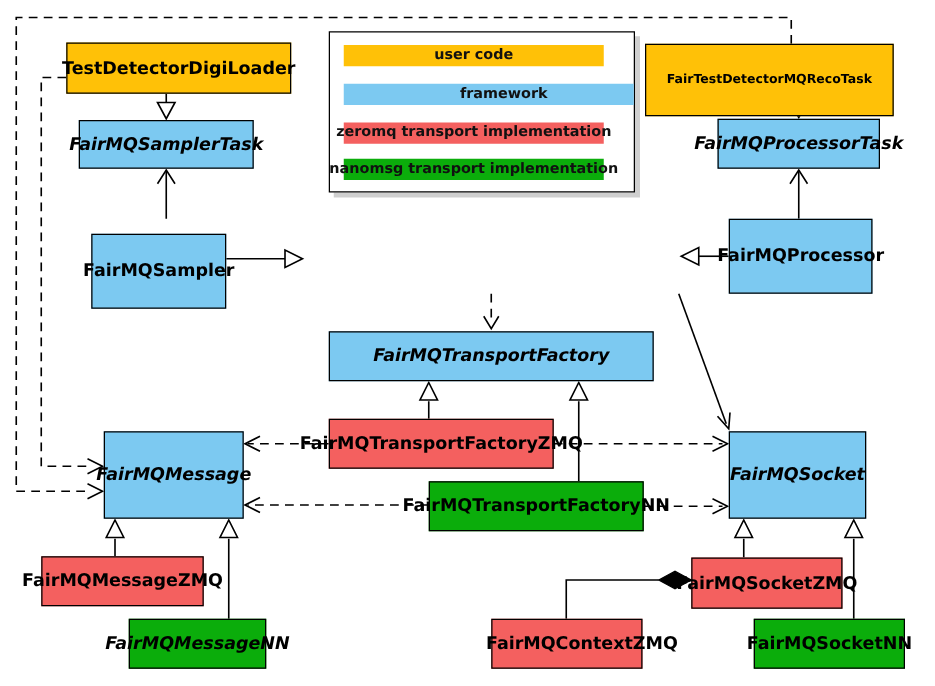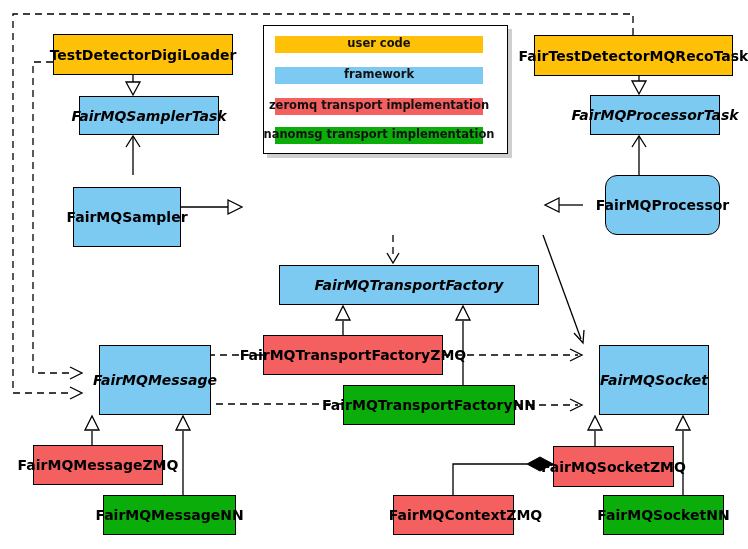--- a/index.html
+++ b/index.html
@@ -7,37 +7,37 @@
     position:relative;width:748px;height:549px;background:#fff;overflow:hidden;
     font-family:"DejaVu Sans","Liberation Sans",sans-serif;
   }
   #wires{position:absolute;left:0;top:0;width:748px;height:549px;}
   .node{
     position:absolute;box-sizing:border-box;border:1.5px solid #000;
     display:flex;align-items:center;justify-content:center;
     font-weight:bold;font-size:14px;color:#000;text-align:center;
     white-space:nowrap;line-height:1;
   }
-  .abstract{font-style:italic;margin-left:16px;}
+  .abstract{font-style:italic;}
   .c-user{background:var(--c-user,#FFC107);}
   .c-framework{background:var(--c-framework,#7CC9F1);}
   .c-zmq{background:var(--c-zmq,#F4605F);}
   .c-nn{background:var(--c-nn,#0BAD0B);}
   #legend{
     position:absolute;left:263px;top:25px;width:245px;height:129px;
     background:#fff;border:1.5px solid #000;box-sizing:border-box;
     box-shadow:4px 4px 0 #cfcfcf;
   }
   .legend-bar{
     position:absolute;left:11px;width:208px;height:17px;
     display:flex;align-items:flex-start;justify-content:center;
     font-size:11.5px;font-weight:bold;color:#111;white-space:nowrap;
   }
   .lb0{top:10px;background:var(--c-user,#FFC107);}
-  .lb1{top:41px;background:var(--c-framework,#7CC9F1);}
+  .lb1{top:41px;background:var(--c-framework,#7CC9F1);padding-left:24px;}
   .lb2{top:72px;background:var(--c-zmq,#F4605F);}
   .lb3{top:101px;background:var(--c-nn,#0BAD0B);}
   .edge{stroke:#000;stroke-width:1.3;fill:none;}
   .edge.dashed{stroke-dasharray:7 5;}
   .tri{fill:#fff;stroke:#000;stroke-width:1.3;}
   .openarrow{fill:none;stroke:#000;stroke-width:1.3;}
   .diamond{fill:#000;stroke:#000;stroke-width:1;}
 </style>
 </head>
 <body>
@@ -120,44 +120,44 @@
     <div class="legend-bar lb2">
       <span>zeromq transport implementation</span>
     </div>
     <div class="legend-bar lb3">
       <span>nanomsg transport implementation</span>
     </div>
   </div>
 
   <div class="node c-user" style="left:53px;top:34px;width:180px;height:41px;">TestDetectorDigiLoader</div>
 
-  <div class="node c-user" style="left:534px;top:35px;width:199px;height:41px;font-size:14px;">FairTestDetectorMQRecoTask</div>
+  <div class="node c-user" style="left:516px;top:35px;width:199px;height:58px;font-size:10px;">FairTestDetectorMQRecoTask</div>
 
   <div class="node c-framework abstract" style="left:63px;top:96px;width:140px;height:39px;">FairMQSamplerTask</div>
 
   <div class="node c-framework abstract" style="left:574px;top:95px;width:130px;height:40px;">FairMQProcessorTask</div>
 
   <div class="node c-framework" style="left:73px;top:175px;width:108px;height:60px;margin-top:12px;">FairMQSampler</div>
 
 
-  <div class="node c-framework" style="left:605px;top:175px;width:115px;height:60px;border-radius:12px;">FairMQProcessor</div>
+  <div class="node c-framework" style="left:583px;top:175px;width:115px;height:60px;">FairMQProcessor</div>
 
   <div class="node c-framework abstract" style="left:263px;top:265px;width:260px;height:40px;font-style:italic;">FairMQTransportFactory</div>
 
   <div class="node c-zmq" style="left:263px;top:335px;width:180px;height:40px;">FairMQTransportFactoryZMQ</div>
 
   <div class="node c-nn" style="left:343px;top:385px;width:172px;height:40px;">FairMQTransportFactoryNN</div>
 
   <div class="node c-framework abstract" style="left:83px;top:345px;width:112px;height:70px;">FairMQMessage</div>
 
   <div class="node c-framework abstract" style="left:583px;top:345px;width:110px;height:70px;">FairMQSocket</div>
 
   <div class="node c-zmq" style="left:33px;top:445px;width:130px;height:40px;text-align:center;">FairMQMessageZMQ</div>
 
-  <div class="node c-nn" style="left:103px;top:495px;width:133px;height:40px;">FairMQMessageNN</div>
+  <div class="node c-nn" style="left:103px;top:495px;width:110px;height:40px;font-style:italic;">FairMQMessageNN</div>
 
   <div class="node c-zmq" style="left:553px;top:446px;width:121px;height:41px;">FairMQSocketZMQ</div>
 
   <div class="node c-nn" style="left:603px;top:495px;width:121px;height:40px;">FairMQSocketNN</div>
 
   <div class="node c-zmq" style="left:393px;top:495px;width:121px;height:40px;padding-left:24px;">FairMQContextZMQ</div>
 
 </div>
 
 </body></html>

